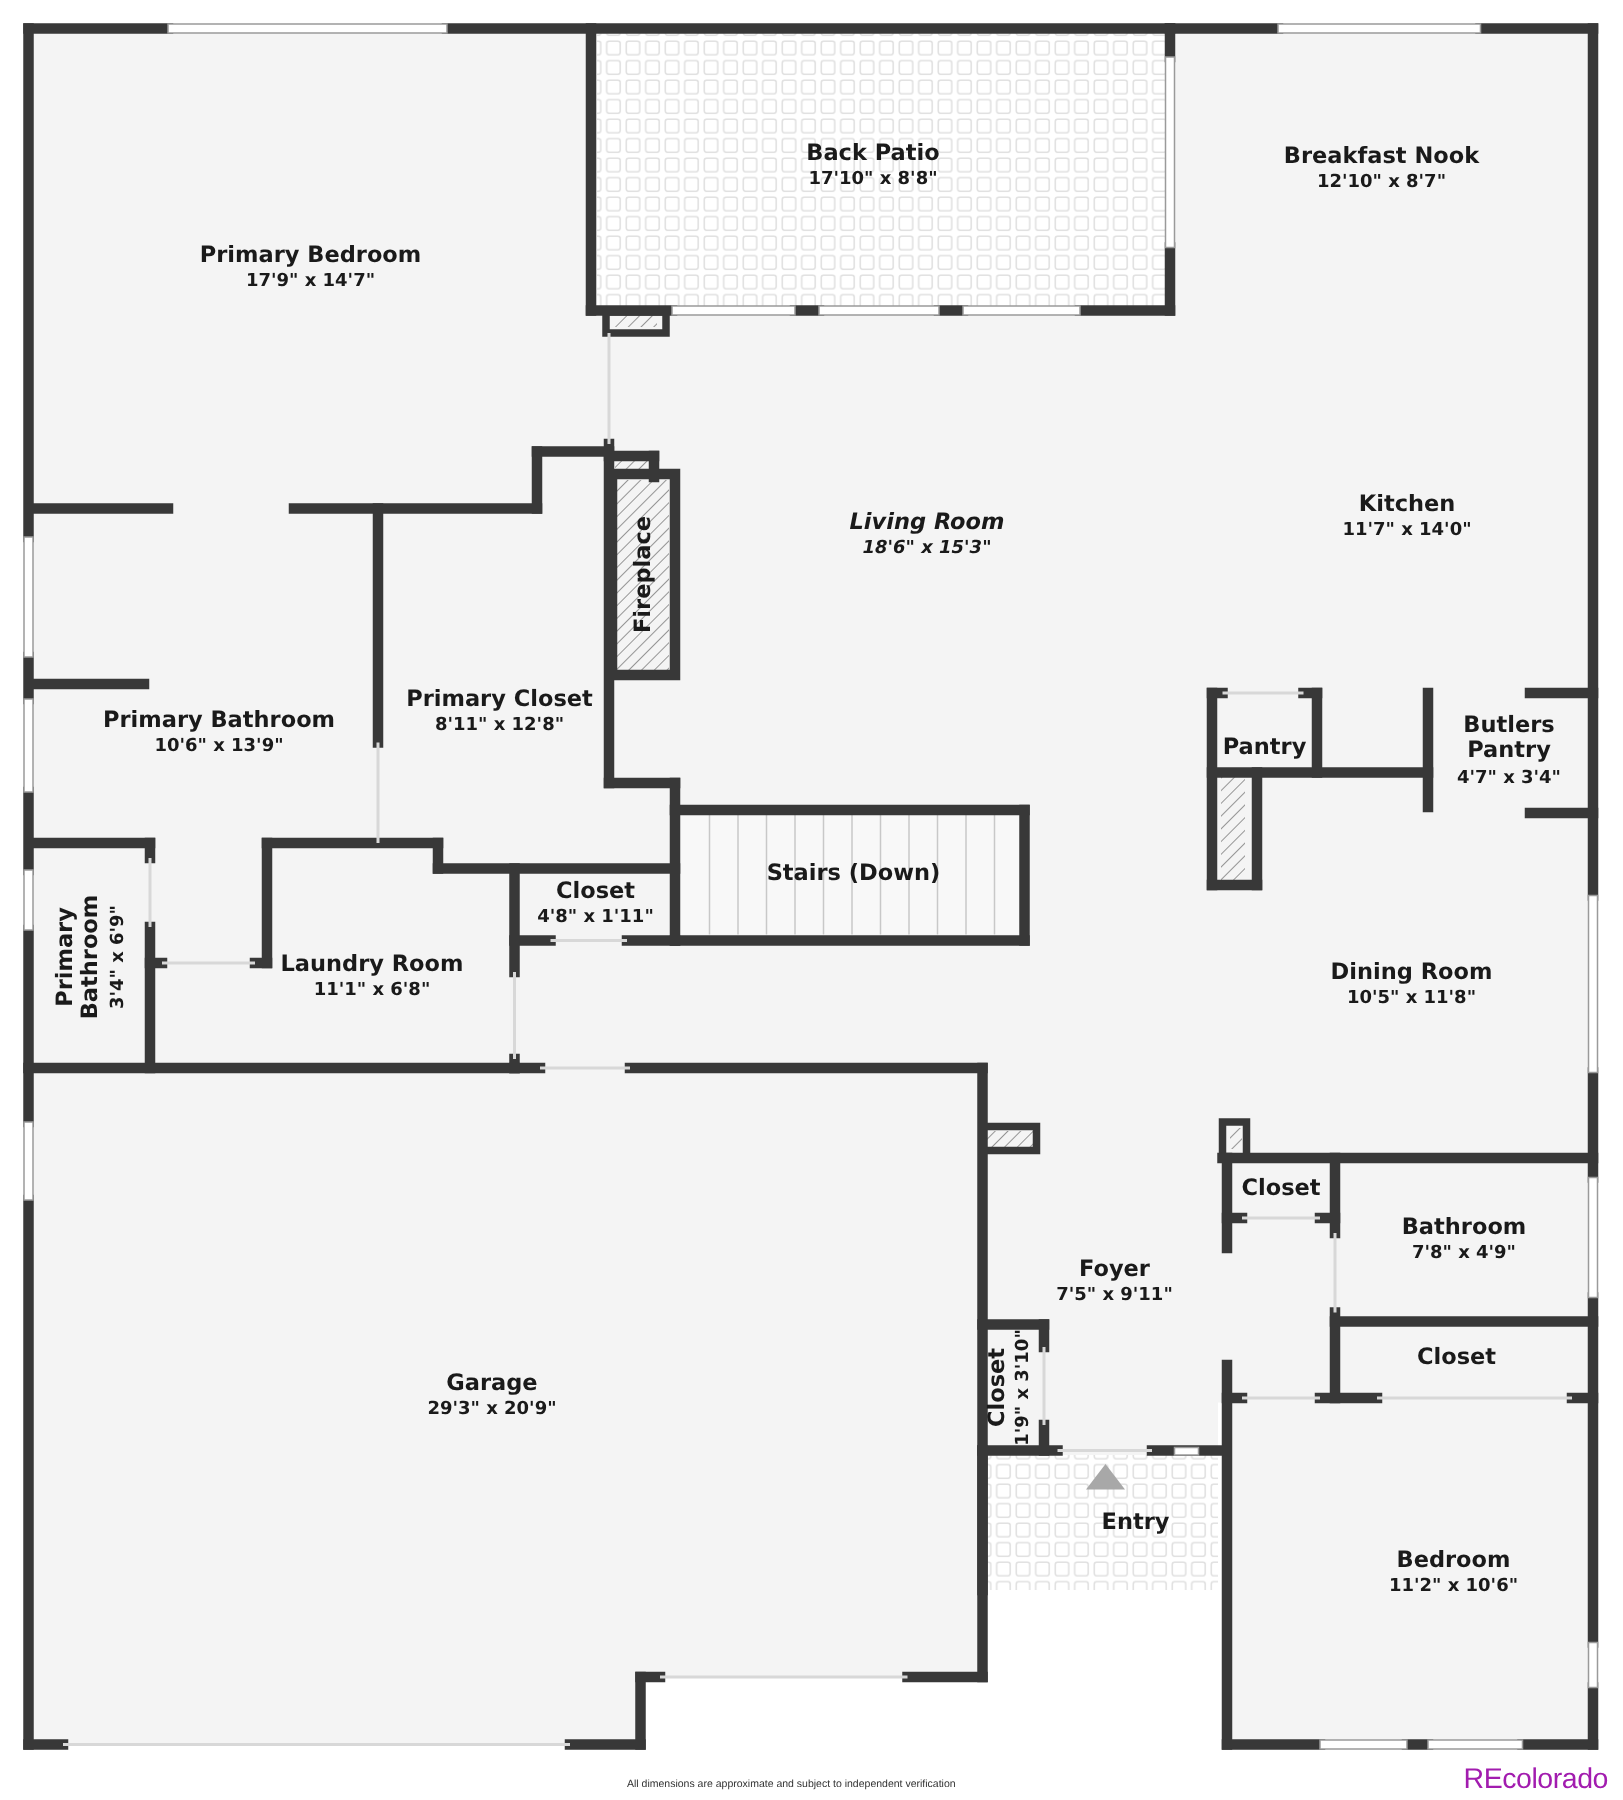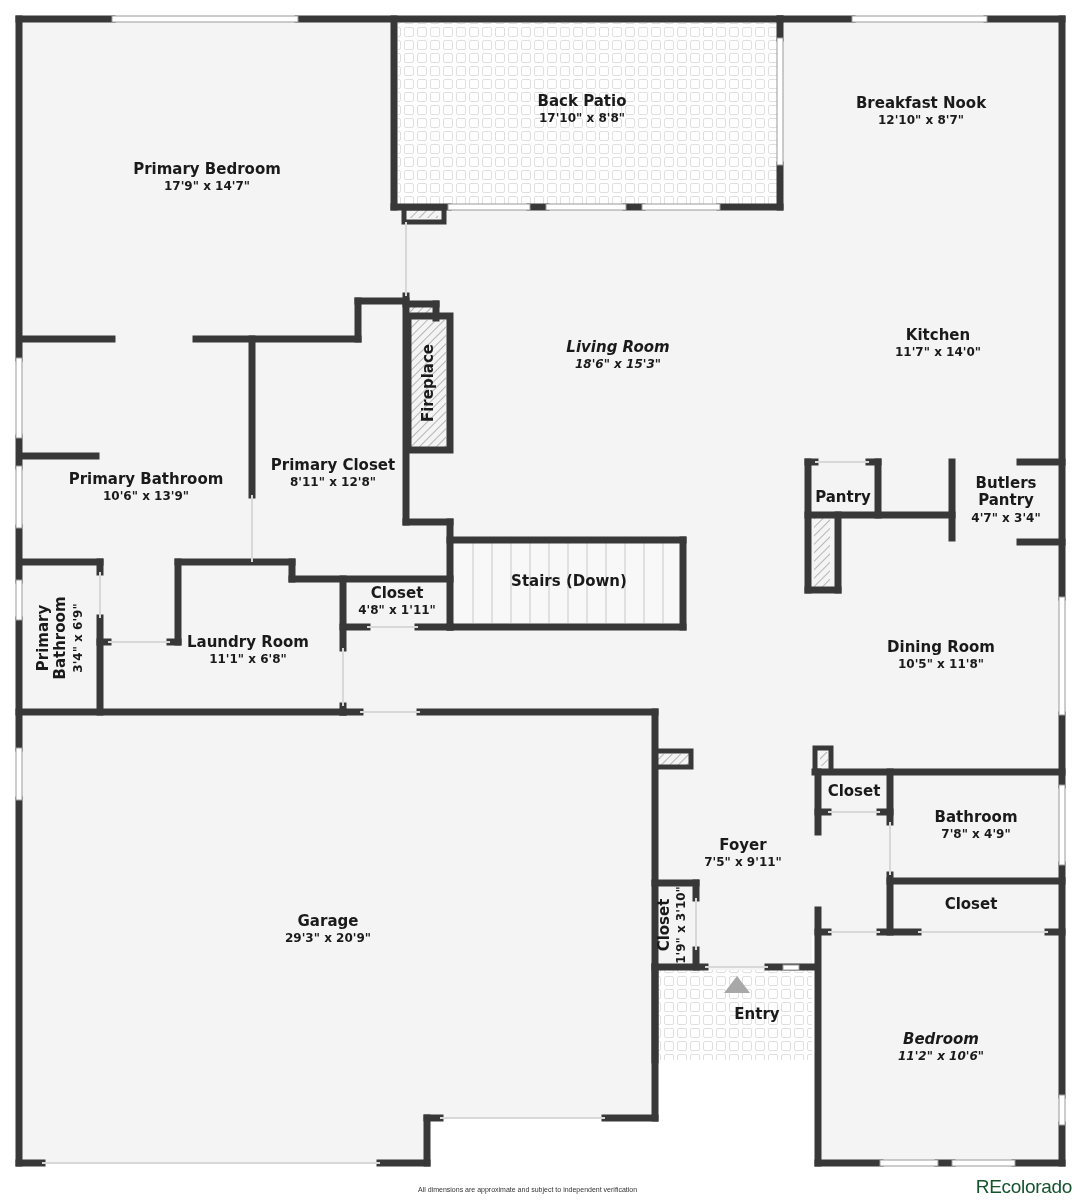--- a/index.html
+++ b/index.html
@@ -3,21 +3,21 @@
 <meta charset="utf-8">
 <style>
   html, body { margin: 0; padding: 0; background: #ffffff; }
   body { width: 1082px; height: 1200px; position: relative; overflow: hidden; font-family: "DejaVu Sans", sans-serif; }
   #plan { position: absolute; left: 0; top: 0; width: 1082px; height: 1200px; }
   .label { position: absolute; text-align: center; color: #1a1a1a; transform: translate(-50%, -50%); white-space: nowrap; line-height: 1.15; }
   .label .name { font-weight: bold; font-size: 15px; display: block; }
   .label .dim { font-weight: bold; font-size: 12px; display: block; margin-top: 2px; }
   .label.rot { transform: translate(-50%, -50%) rotate(-90deg); }
   .footer-note { position: absolute; left: 418px; top: 1186px; font-size: 7px; color: #333; font-family: "Liberation Sans", sans-serif; }
-  .brand { position: absolute; right: 10px; top: 1176px; font-size: 19px; color: #14532d; font-family: "Liberation Sans", sans-serif; letter-spacing: -0.3px; }
+  .brand { position: absolute; right: 10px; top: 1176px; font-size: 19px; color: #a21caf; font-family: "Liberation Sans", sans-serif; letter-spacing: -0.3px; }
 </style>
 </head>
 <body>
 
 <svg id="plan" viewBox="0 0 1082 1200" xmlns="http://www.w3.org/2000/svg">
   <defs>
     <pattern id="tiles" width="13" height="13" patternUnits="userSpaceOnUse">
       <rect width="13" height="13" fill="#ffffff"></rect>
       <rect x="1.5" y="1.5" width="9" height="9" rx="1.5" fill="none" stroke="#e0e0e0" stroke-width="1"></rect>
     </pattern>
@@ -290,19 +290,19 @@
 <div class="label" style="left:971px; top:905px;">
   <span class="name">Closet</span>
 </div>
 <div class="label rot" style="left:673px; top:925px;">
   <span class="name">Closet</span>
   <span class="dim">1'9" x 3'10"</span>
 </div>
 <div class="label" style="left:737px; top:1015px;margin-left:20px;">
   <span class="name">Entry</span>
 </div>
-<div class="label" style="left:941px; top:1048px;font-style:italic;">
+<div class="label" style="left:969px; top:1048px;">
   <span class="name">Bedroom</span>
   <span class="dim">11'2" x 10'6"</span>
 </div>
 
 <div class="footer-note">All dimensions are approximate and subject to independent verification</div>
 <div class="brand">REcolorado</div>
 
 </body></html>

